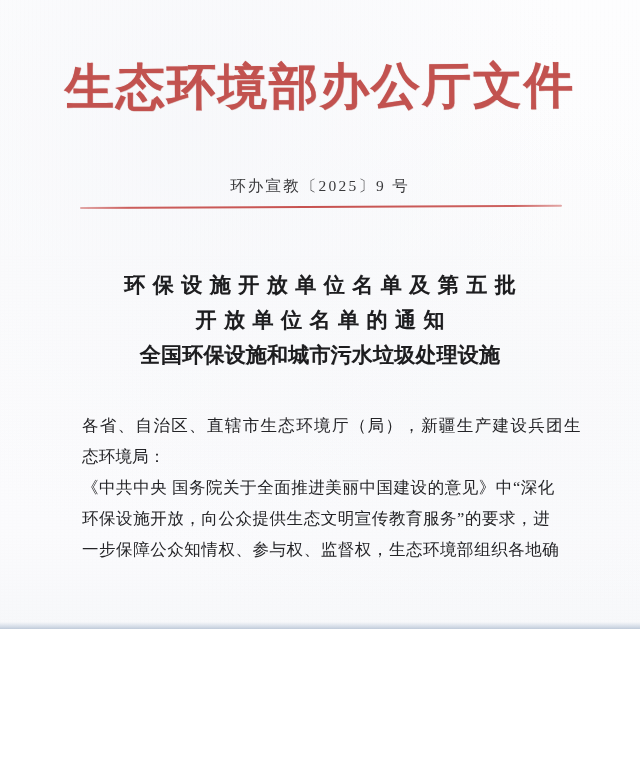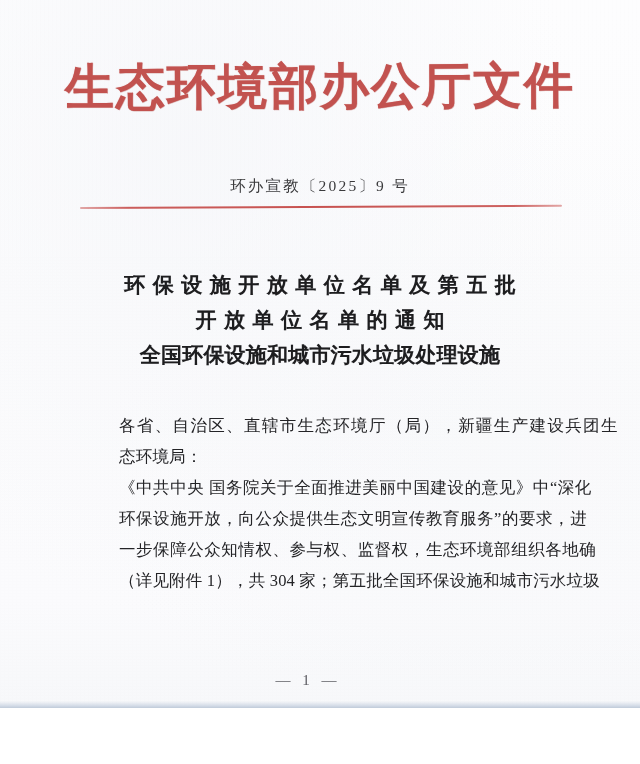--- a/index.html
+++ b/index.html
@@ -10,21 +10,21 @@
   body {
     width: 640px;
     height: 764px;
     overflow: hidden;
     font-family: "Liberation Serif", "DejaVu Serif", serif;
   }
 
   #page {
     position: relative;
     width: 640px;
-    height: 708px;
+    height: 629px;
     background:
       radial-gradient(ellipse at 30% 20%, rgba(246,247,250,0.85) 0%, rgba(253,253,254,0) 60%),
       radial-gradient(ellipse at 75% 65%, rgba(247,248,250,0.7) 0%, rgba(253,253,254,0) 55%),
       linear-gradient(180deg, #fdfdfe 0%, #fcfcfd 45%, #fbfbfd 85%, #f7f8fa 100%);
     overflow: hidden;
   }
 
   
   #grain {
     position: absolute;
@@ -126,21 +126,20 @@
   .body-block {
     position: absolute;
     top: 410px;
     left: 82px;
     width: 478px;
     font-family: "Liberation Serif", "DejaVu Serif", serif;
     font-size: 16.5px;
     line-height: 31px;
     color: #242427;
     letter-spacing: 0.1px;
-    margin-left: 37px;
   }
   .body-line {
     white-space: nowrap;
     height: 31px;
   }
   .body-line.justify-wide {
     letter-spacing: 1.35px;
   }
   .body-line.justify-mid {
     letter-spacing: 0.55px;
@@ -186,21 +185,20 @@
   </div>
 
   <div class="body-block">
 
     <div class="body-line justify-wide">各省、自治区、直辖市生态环境厅（局），新疆生产建设兵团生</div>
     <div class="body-line justify-narrow">态环境局：</div>
 
     <div class="body-line justify-mid">《中共中央 国务院关于全面推进美丽中国建设的意见》中“深化</div>
     <div class="body-line justify-mid">环保设施开放，向公众提供生态文明宣传教育服务”的要求，进</div>
     <div class="body-line justify-mid">一步保障公众知情权、参与权、监督权，生态环境部组织各地确</div>
-    <div class="body-line justify-narrow">（详见附件 1），共 304 家；第五批全国环保设施和城市污水垃圾</div>
 
   </div>
 
   <div class="page-footer">— 1 —</div>
 
   <div id="bottom-edge"></div>
 
 </div>
 
 </body></html>

